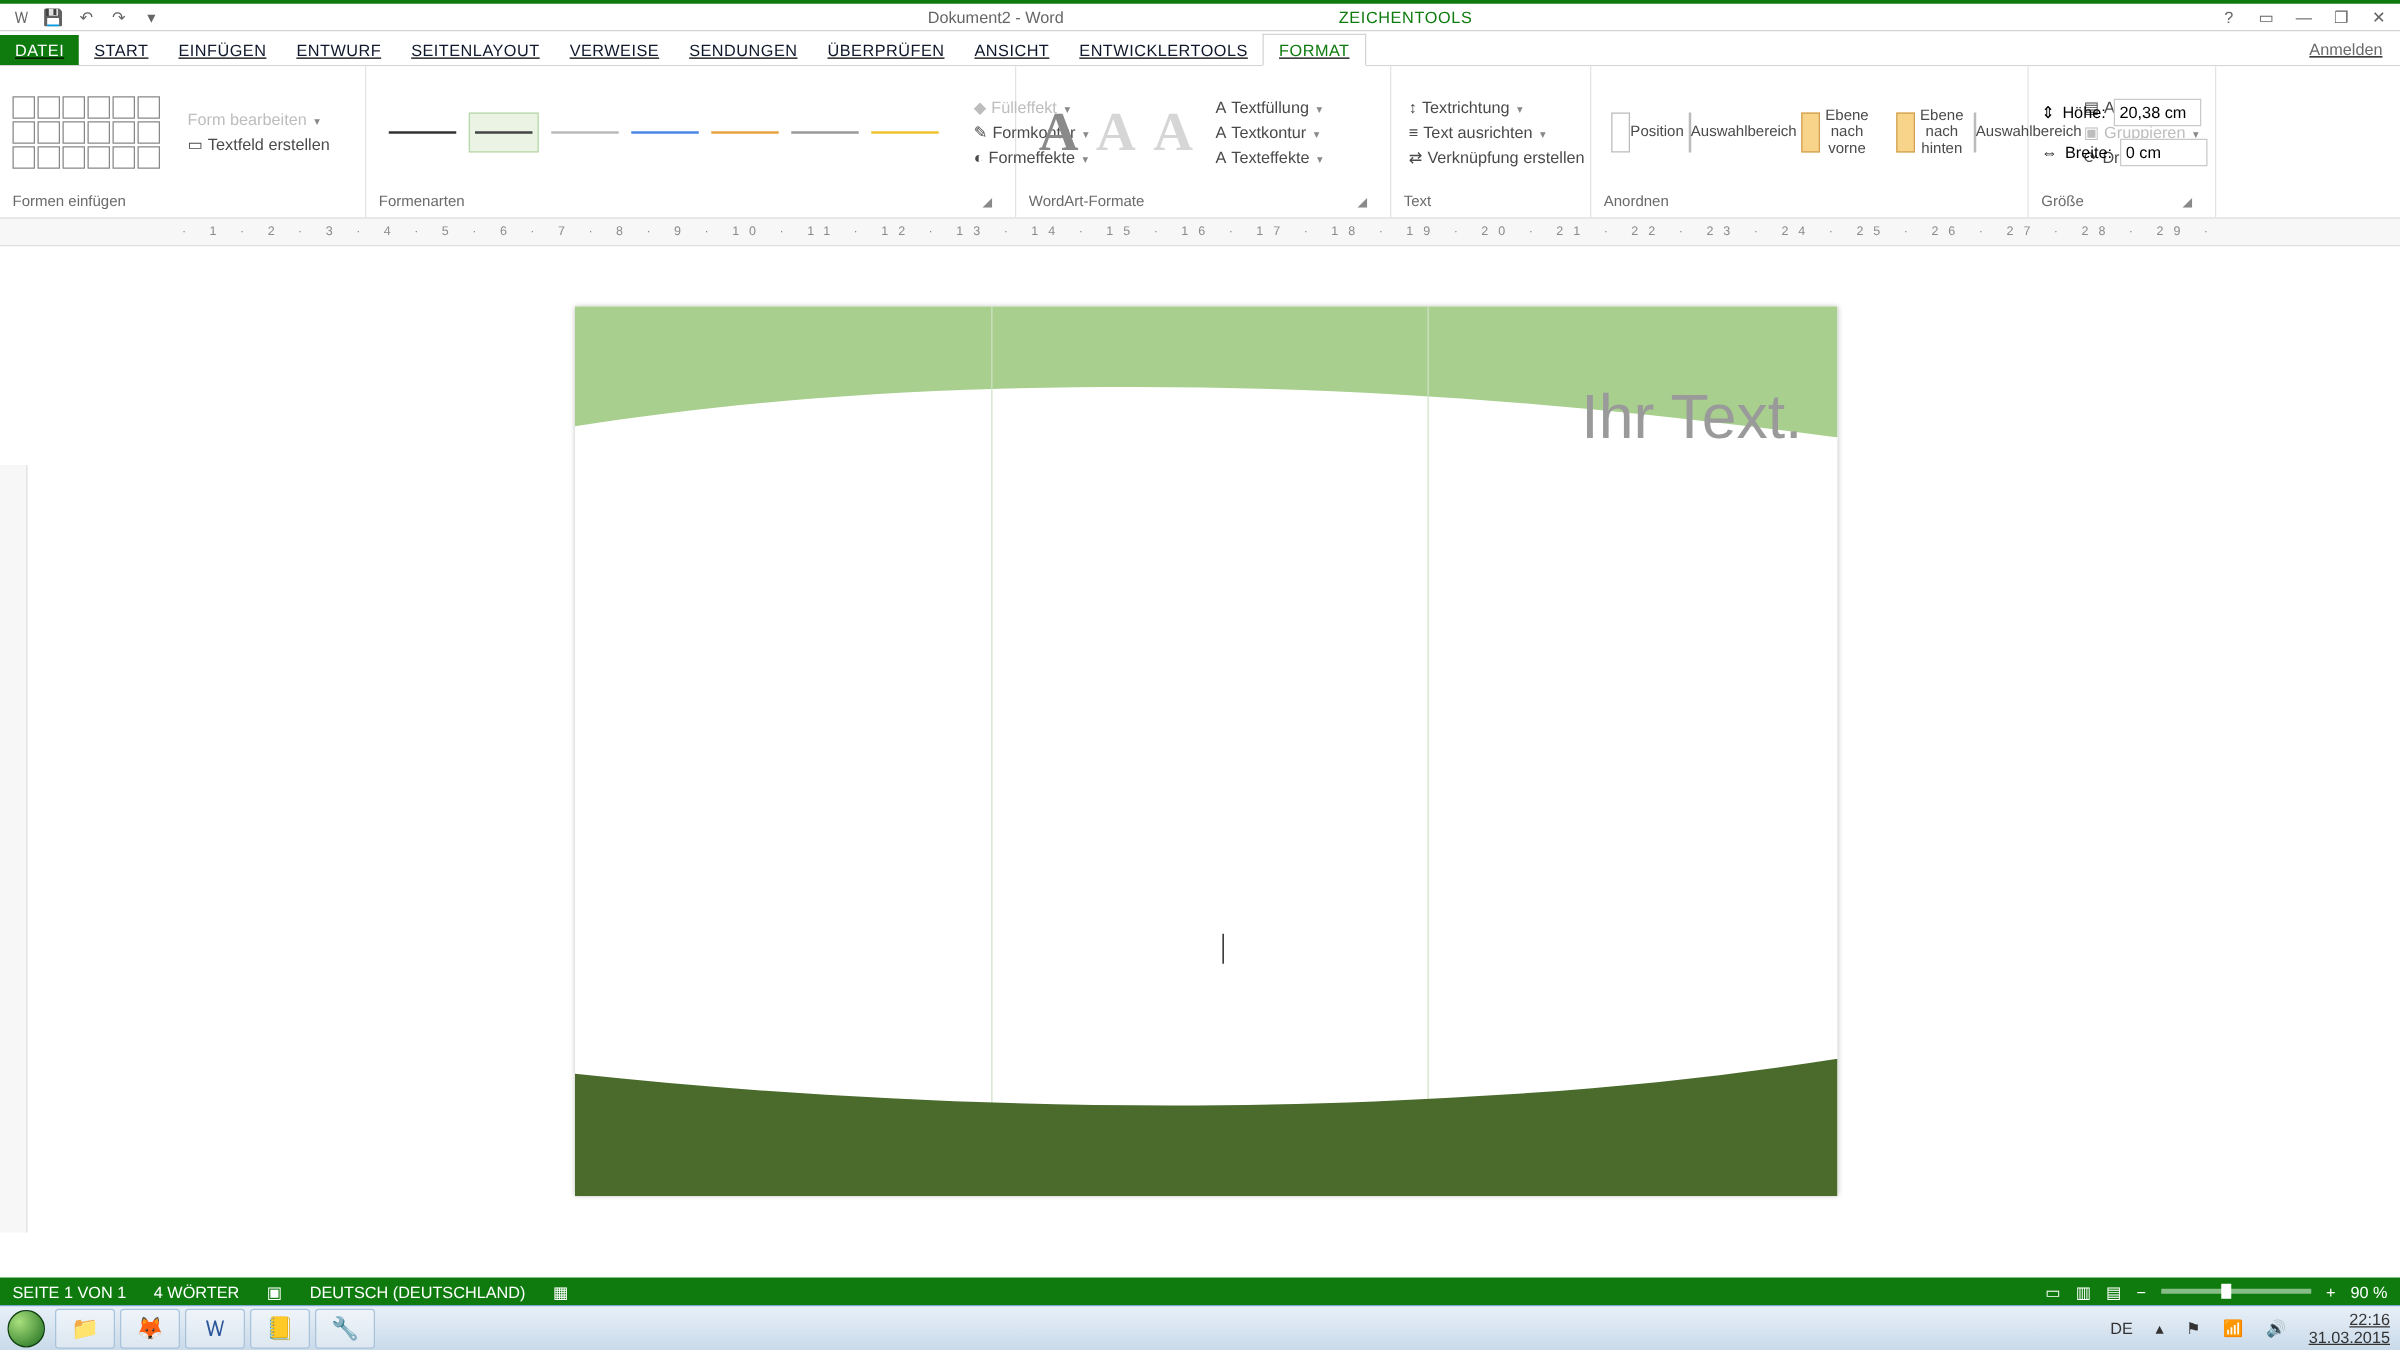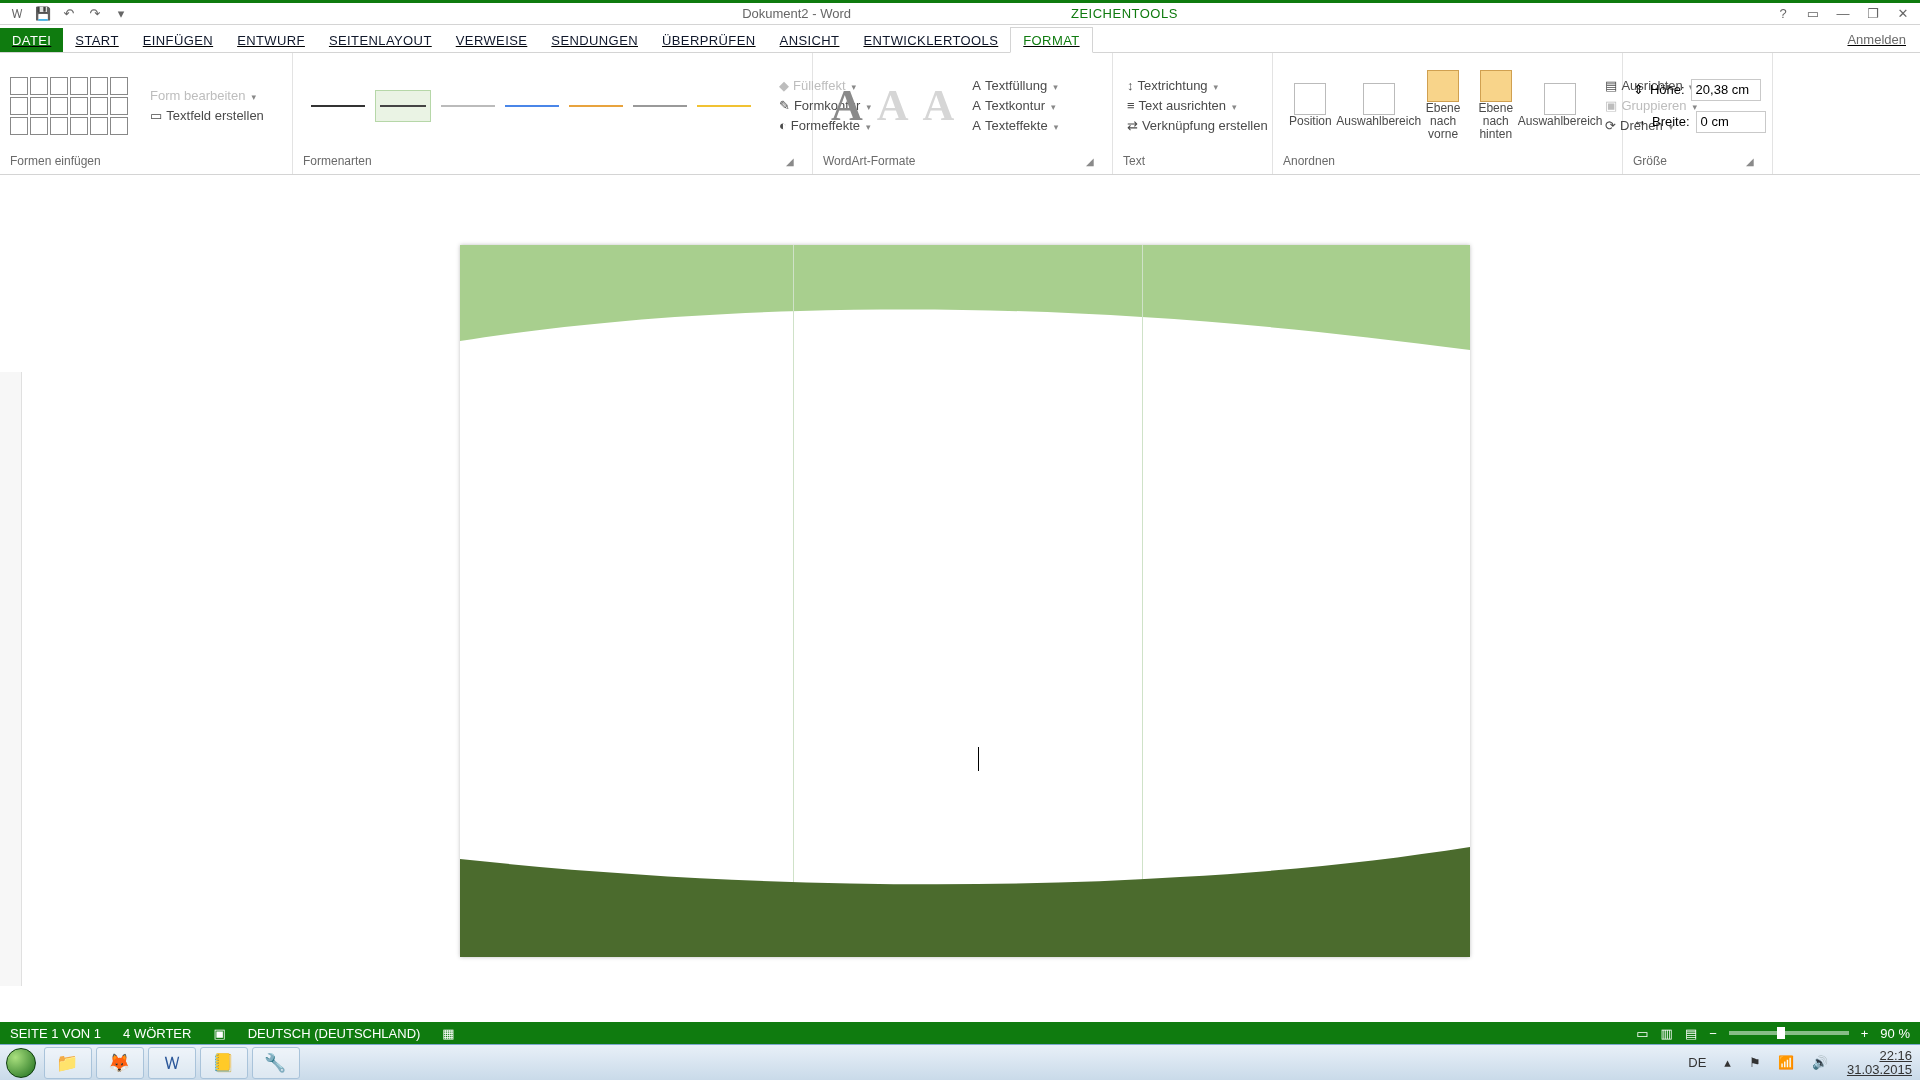--- a/index.html
+++ b/index.html
@@ -26,21 +26,21 @@
   
   .ribbon { height: 122px; background: #fff; border-bottom: 1px solid #d4d4d4; display: flex; position: relative; }
   .group { border-right: 1px solid #e3e3e3; padding: 4px 10px 2px; display: flex; flex-direction: column; position: relative; }
   .group .body { flex: 1; display: flex; align-items: center; gap: 6px; }
   .group .label { height: 18px; font-size: 12px; color: #6a6a6a; text-align: left; padding-bottom: 2px; position: relative; }
   .group .launcher { position: absolute; right: 2px; bottom: 2px; width: 14px; height: 14px; font-size: 10px; color: #8a8a8a; }
   .disabled { color: #bdbdbd !important; }
   .rbtn { display: flex; align-items: center; gap: 4px; font-size: 13px; color: #4a4a4a; padding: 1px 4px; white-space: nowrap; }
   .rbtn .caret::after { content: "▾"; font-size: 9px; color: #888; margin-left: 2px; }
   .vstack { display: flex; flex-direction: column; gap: 3px; }
-  .bigbtn { display: flex; flex-direction: column; align-items: center; justify-content: center; gap: 0; font-size: 12px; color: #4a4a4a; padding: 0 6px; text-align: center; line-height: 1.1; width: 70px; }
+  .bigbtn { display: flex; align-items: center; justify-content: center; gap: 0; font-size: 12px; color: #4a4a4a; padding: 0 6px; text-align: center; line-height: 1.1; width: 70px; }
   .bigbtn .bico { width: 32px; height: 32px; background: #f8d48a; border: 1px solid #d0a050; }
 
   
   .shape-gal { width: 130px; display: grid; grid-template-columns: repeat(6, 18px); grid-auto-rows: 18px; gap: 2px; }
   .shape-gal span { border: 1px solid #888; background: #fff; }
 
   
   .styles-gal { display: flex; gap: 10px; align-items: center; padding: 0 8px; }
   .styles-gal .sw { width: 54px; height: 2px; border-top: 2px solid; }
   .styles-gal .sw.sel { border: 1px solid #b6d7a8; padding: 14px 0; background: #eaf3e4; width: 56px; height: auto; display:flex; align-items:center; justify-content:center;}
@@ -308,29 +308,31 @@
           </div>
       </div>
     </div>
     <div class="label"><span>Größe</span><span class="launcher">◢</span></div>
   </div>
 
   <span class="scroll-collapse">ˆ</span>
 </div>
 
 <div class="workspace">
+  <div class="ruler-h">· 1 · 2 · 3 · 4 · 5 · 6 · 7 · 8 · 9 · 10 · 11 · 12 · 13 · 14 · 15 · 16 · 17 · 18 · 19 · 20 · 21 · 22 · 23 · 24 · 25 · 26 · 27 · 28 · 29 ·</div>
   <div class="ruler-v"></div>
 
   <div class="page">
     <svg class="header-shape" viewBox="0 0 1010 105" preserveAspectRatio="none">
       <path d="M0,0 L1010,0 L1010,105 C760,72 560,60 340,66 C200,70 90,82 0,96 Z" fill="#a8cf8e"></path>
     </svg>
     <div class="fold" style="left:333px"></div>
     <div class="fold" style="left:682px"></div>
     <div class="page-text">
+      <div>Ihr Text.</div>
     </div>
     <div class="cursor"></div>
     <svg class="footer-shape" viewBox="0 0 1010 110" preserveAspectRatio="none">
       <path d="M0,12 C240,38 500,44 720,30 C830,24 920,14 1010,0 L1010,110 L0,110 Z" fill="#4b6b2d"></path>
     </svg>
   </div>
 </div>
 
 <div class="status">
   <span>SEITE 1 VON 1</span>

